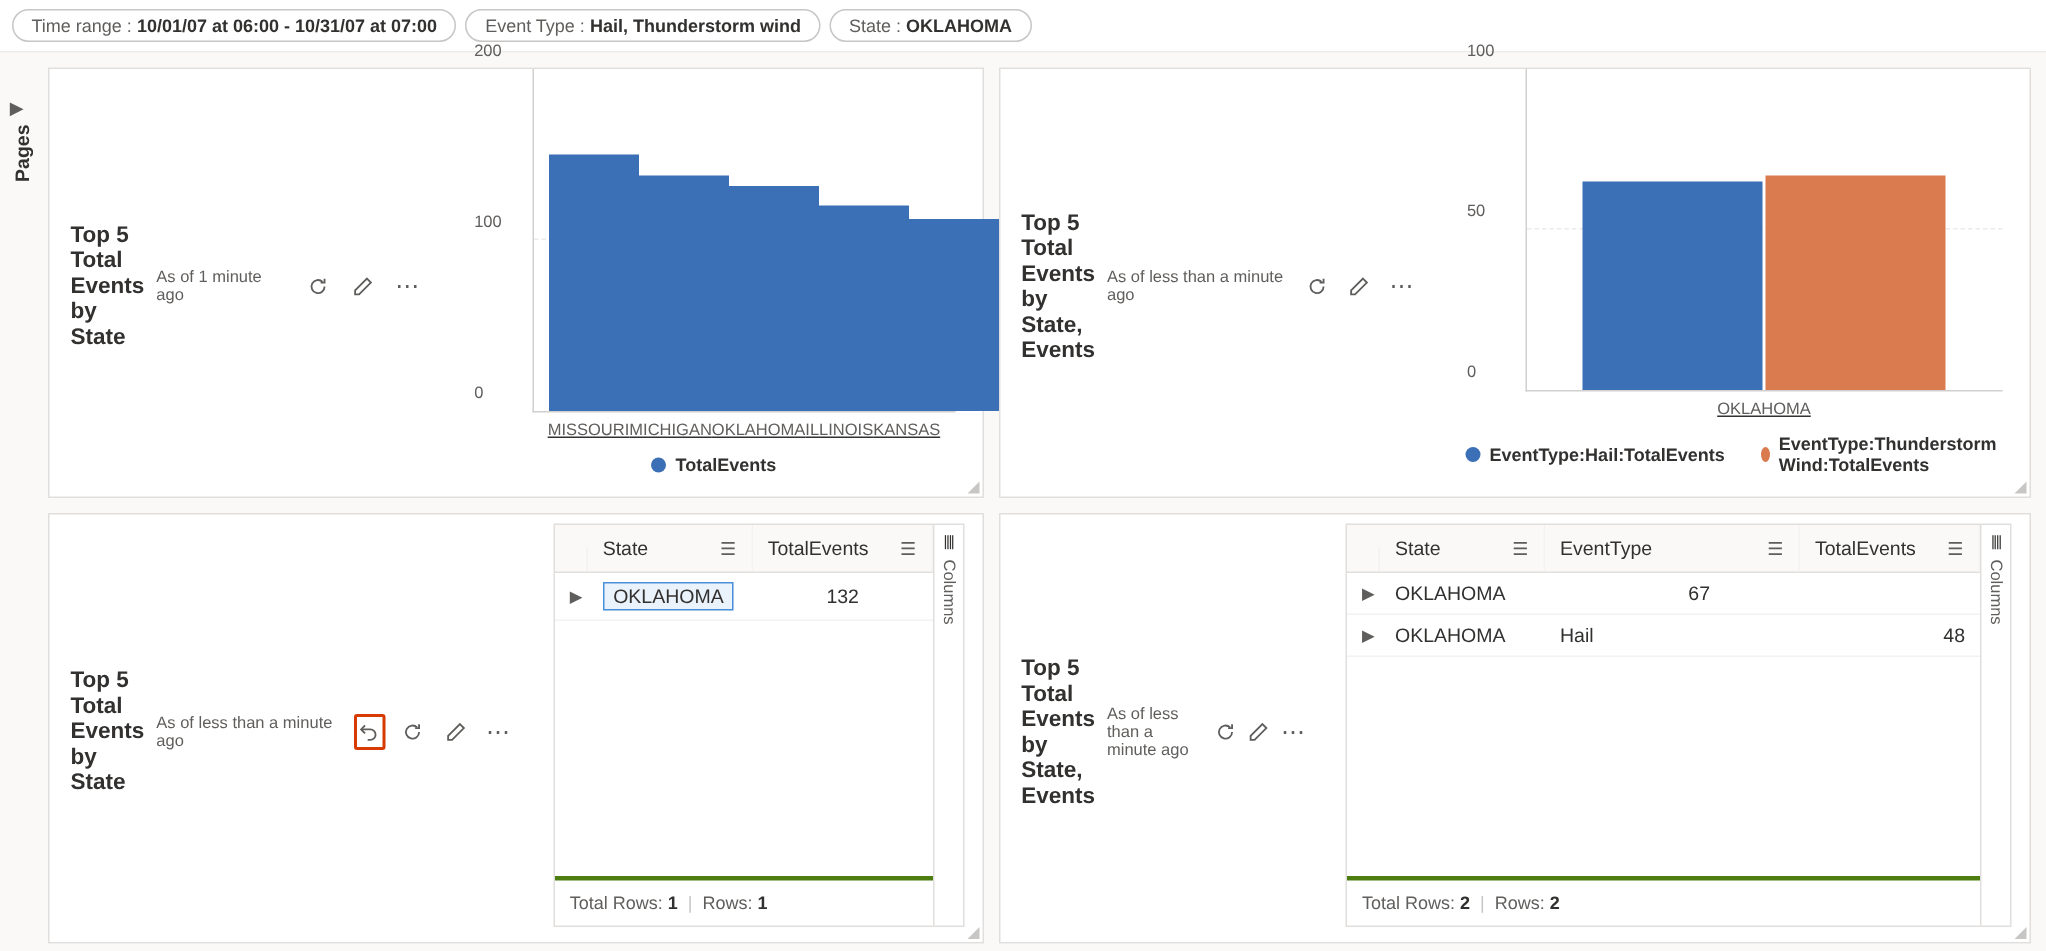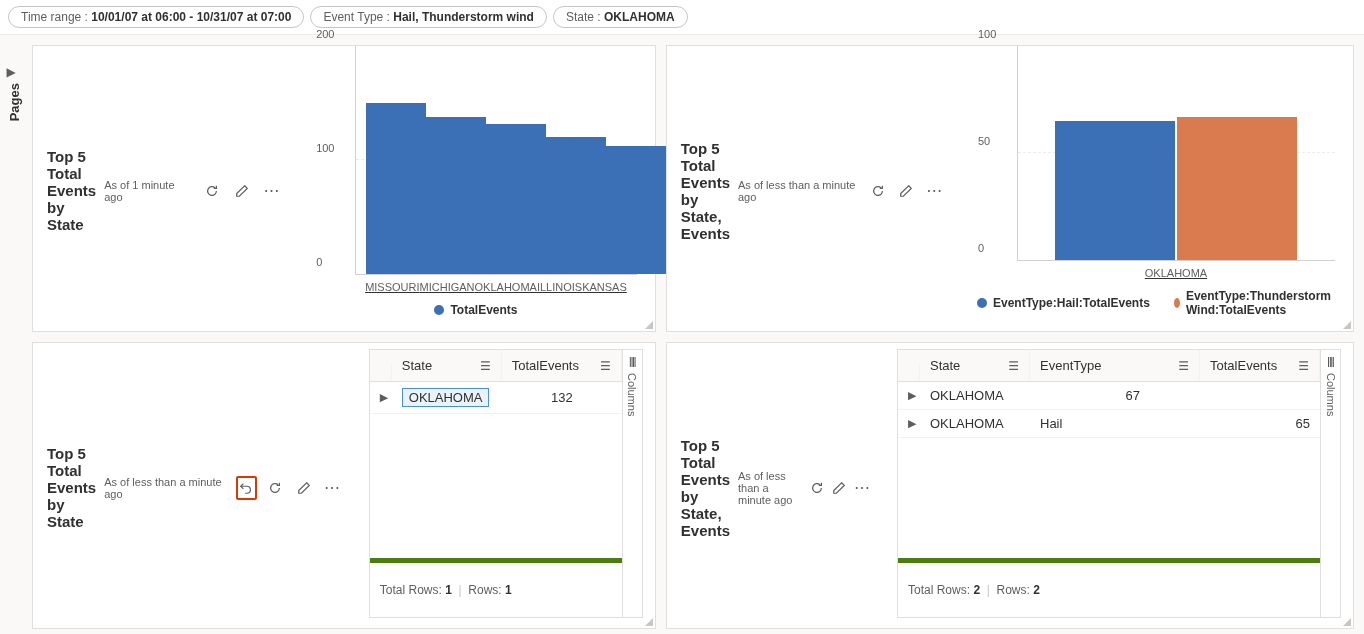--- a/index.html
+++ b/index.html
@@ -49,21 +49,21 @@
   .table-wrap { flex: 1; display: flex; margin: 6px 12px 10px 12px; border: 1px solid #e1dfdd; }
   .table-main { flex: 1; display: flex; flex-direction: column; }
   .thead { display: flex; background: #faf9f8; border-bottom: 1px solid #e1dfdd; align-items: flex-end; }
   .th { padding: 8px 10px; font-size: 13px; display: flex; align-items: center; gap: 8px; border-right: 1px solid #f3f2f1; }
   .th .menu-lines { color: #605e5c; font-size: 12px; margin-left: auto; }
   .tbody { flex: 1; overflow: auto; }
   .trow { display: flex; border-bottom: 1px solid #f3f2f1; align-items: center; }
   .td { padding: 6px 10px; font-size: 13px; }
   .expander { width: 22px; text-align: center; color: #605e5c; font-size: 11px; }
   .cell-state-hl { border: 1px solid #4a90d9; background: #eaf2fb; padding: 1px 6px; display: inline-block; }
-  .tfoot { border-top: 5px solid #4d7c0f; padding: 20px 10px; font-size: 12px; color: #605e5c; }
+  .tfoot { border-top: 3px solid #4d7c0f; padding: 8px 10px; font-size: 12px; color: #605e5c; }
   .tfoot b { color: #323130; font-weight: 600; }
   .columns-rail { width: 20px; border-left: 1px solid #e1dfdd; display: flex; flex-direction: column; align-items: center; padding-top: 6px; gap: 2px; }
   .columns-rail .bars3 { font-size: 10px; letter-spacing: -1px; }
   .columns-rail .clabel { writing-mode: vertical-rl; font-size: 11px; color: #605e5c; margin-top: 4px; }
   
   .col-exp { width: 22px; flex: none; }
   .col-state { width: 110px; flex: none; }
   .col-events { width: 120px; flex: none; }
   .col-etype { width: 170px; flex: none; }
   .col-events-r { width: 120px; flex: none; text-align: right; }
@@ -293,21 +293,21 @@
           <div class="tbody">
             <div class="trow">
               <div class="td expander col-exp">▶</div>
               <div class="td col-state">OKLAHOMA</div>
               <div class="td col-events-r">67</div>
             </div>
             <div class="trow">
               <div class="td expander col-exp">▶</div>
               <div class="td col-state">OKLAHOMA</div>
               <div class="td col-etype">Hail</div>
-              <div class="td col-events-r">65</div>
+              <div class="td col-events-r">48</div>
             </div>
           </div>
           <div class="tfoot">
             <span>Total Rows:</span> <b>2</b>&nbsp;&nbsp;<span style="color:#c8c6c4">|</span>&nbsp;&nbsp;<span>Rows:</span> <b>2</b>
           </div>
         </div>
         <div class="columns-rail">
           <div class="bars3">||||</div>
           <div class="clabel">Columns</div>
         </div>

